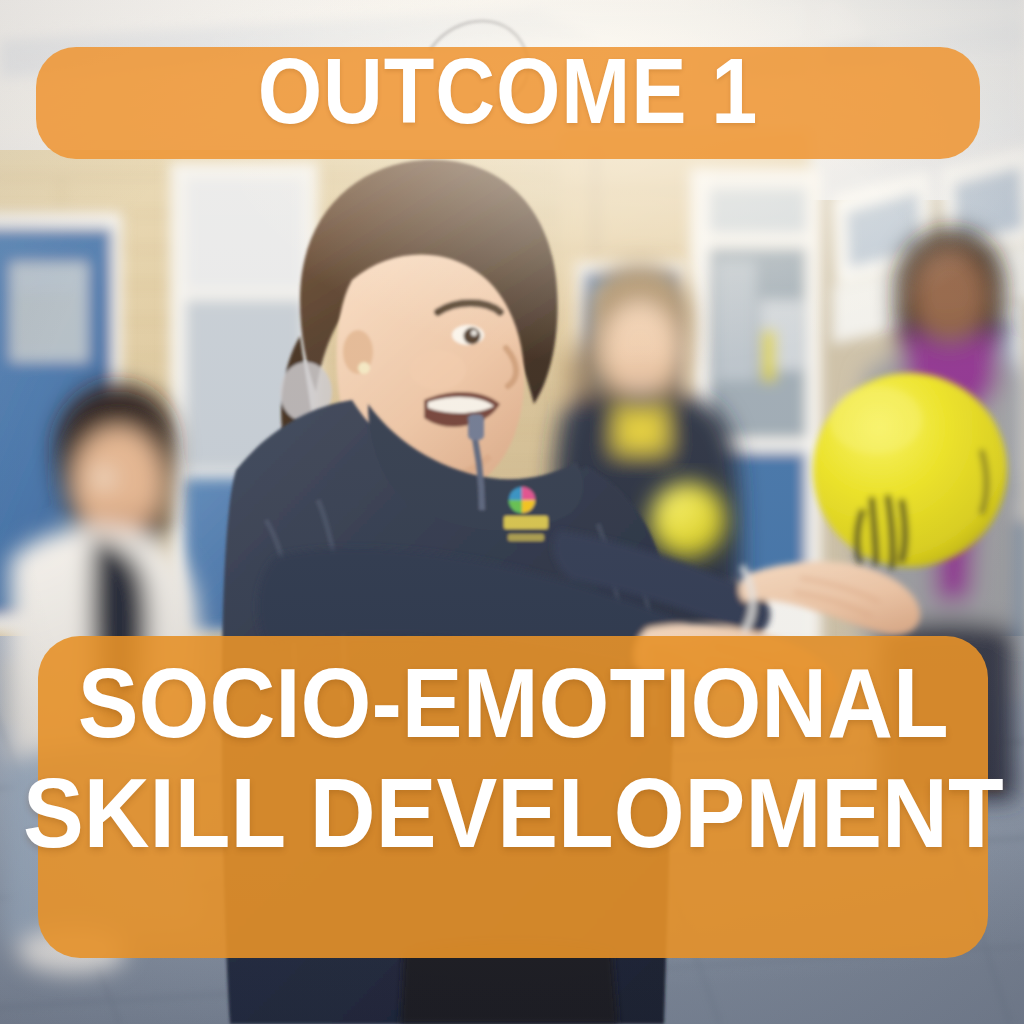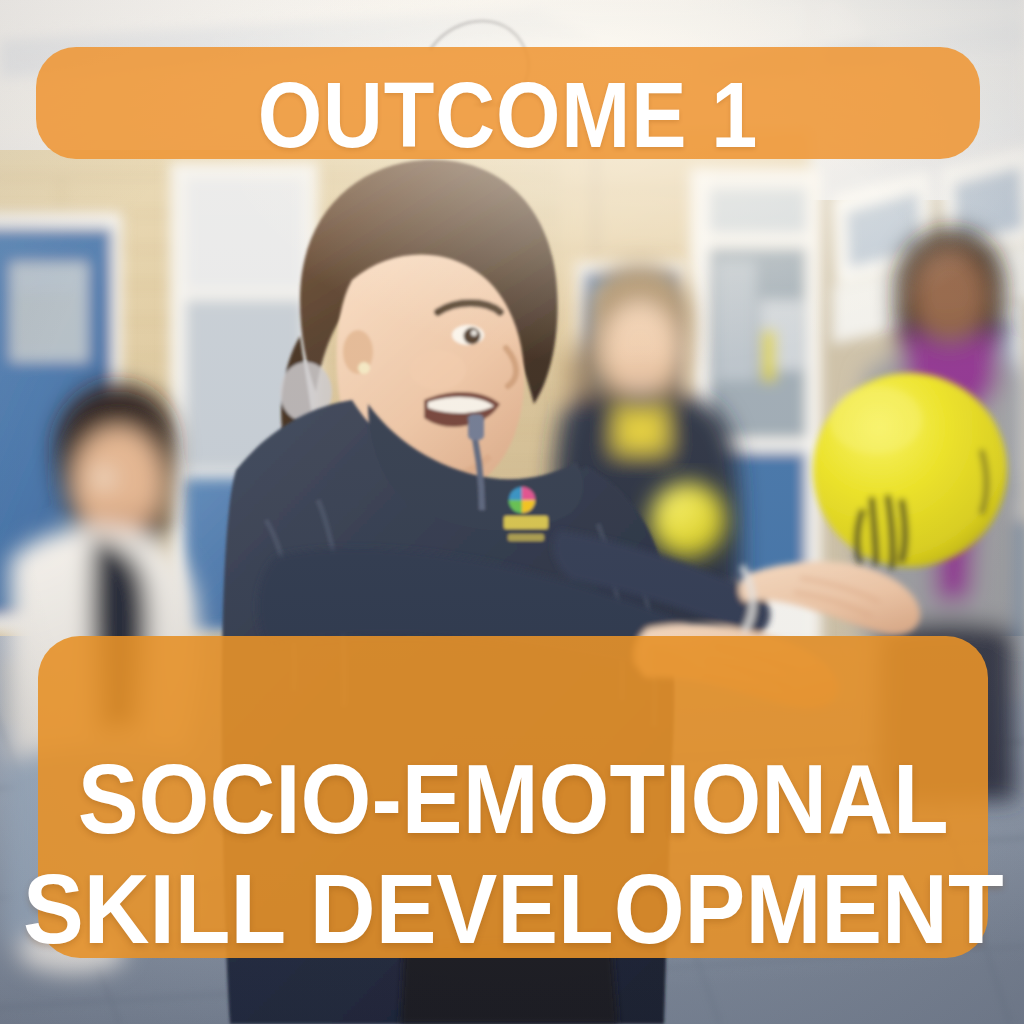--- a/index.html
+++ b/index.html
@@ -30,21 +30,21 @@
   }
   .photo-vignette {
     position:absolute; inset:0; pointer-events:none;
     background:radial-gradient(ellipse 85% 80% at 50% 48%, rgba(0,0,0,0) 55%, rgba(20,20,35,.16) 100%);
   }
 
   
   .banner {
     position:absolute;
     display:flex; flex-direction:column;
-    align-items:center; justify-content:flex-end;
+    align-items:center; justify-content:flex-start;
     text-align:center;
   }
 
   #banner-top {
     left:36px; top:47px; width:944px; height:112px;
     border-radius:40px;
     background:rgba(238,150,53,0.88);
   }
   #banner-top .line {
     color:#ffffff;
@@ -55,21 +55,21 @@
     transform:scaleX(0.90);
     text-shadow:0 2px 5px rgba(120,60,0,.18);
     white-space:nowrap;
   }
 
   #banner-bottom {
     left:38px; top:636px; width:950px; height:322px;
     border-radius:42px;
     background:rgba(229,145,41,0.90);
     gap:12px;
-    padding-top:4px;
+    padding-top:18px;
   }
   #banner-bottom .line {
     color:#ffffff;
     font-size:98px;
     line-height:1.0;
     font-weight:700;
     letter-spacing:0px;
     transform:scaleX(0.93);
     text-shadow:0 3px 7px rgba(110,55,0,.22);
     white-space:nowrap;

